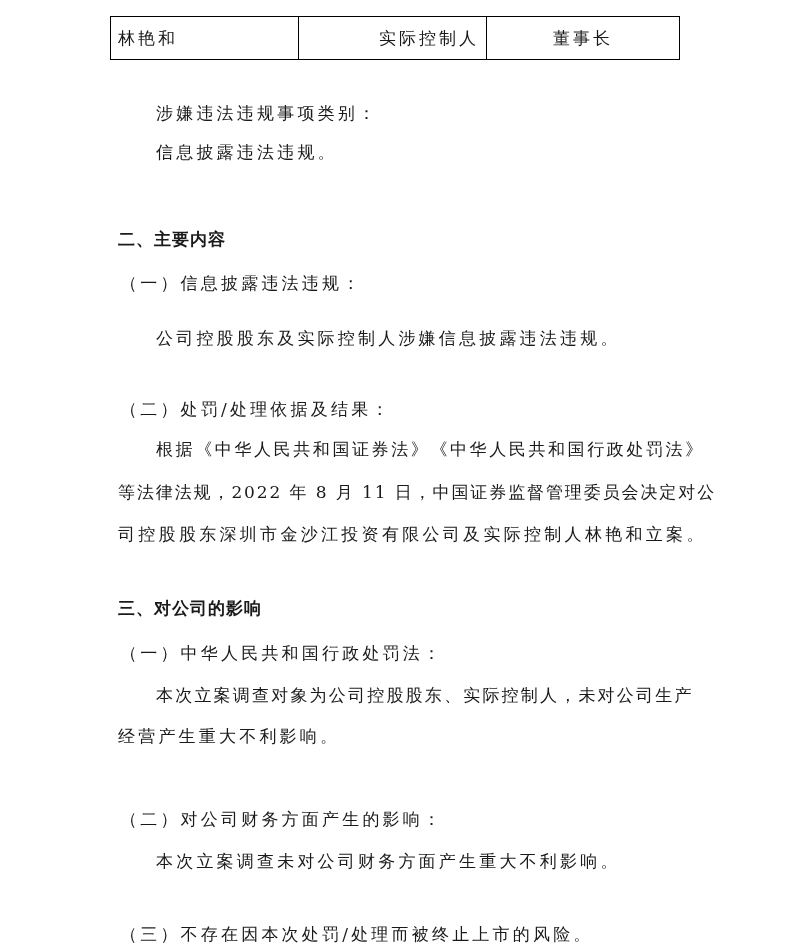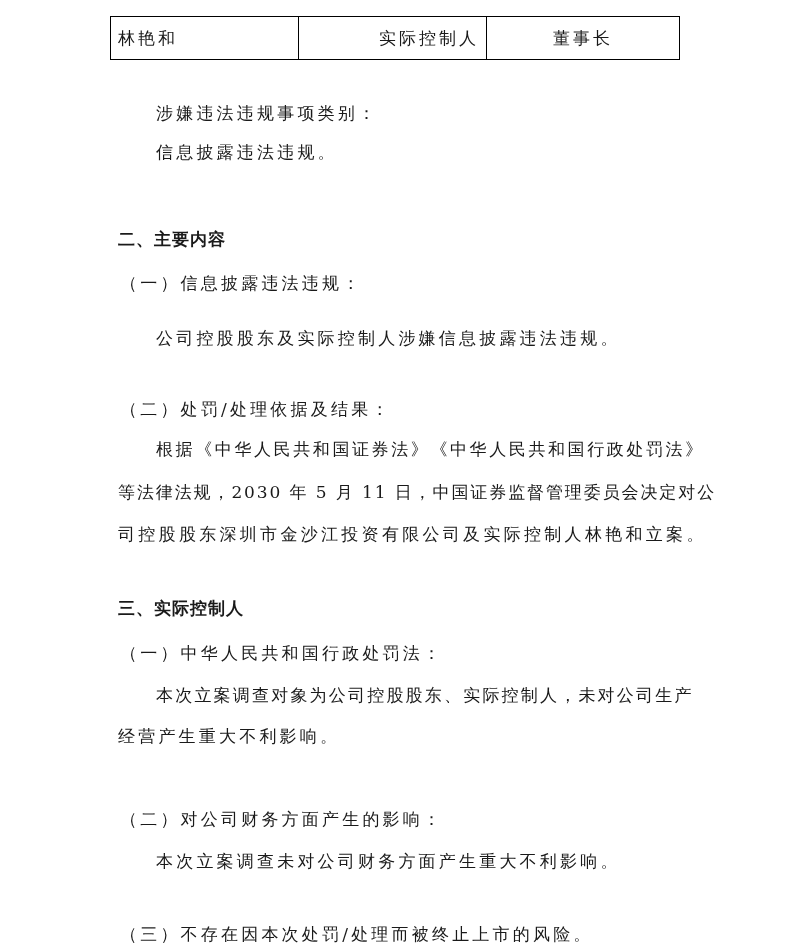--- a/index.html
+++ b/index.html
@@ -37,24 +37,24 @@
 
 <div class="abs" style="left:156px; top:103px;">涉嫌违法违规事项类别：</div>
 <div class="abs" style="left:156px; top:144px;font-family:Liberation Mono, monospace;">信息披露违法违规。</div>
 
 <div class="abs bold" style="left:118px; top:229px;">二、主要内容</div>
 <div class="abs" style="left:120px; top:273px;">（一）信息披露违法违规：</div>
 <div class="abs" style="left:156px; top:316px;margin-top:12px;">公司控股股东及实际控制人涉嫌信息披露违法违规。</div>
 
 <div class="abs" style="left:120px; top:399px;">（二）处罚/处理依据及结果：</div>
 <div class="abs" style="left:156px; top:439px; letter-spacing:2.6px;">根据《中华人民共和国证券法》《中华人民共和国行政处罚法》</div>
-<div class="abs" style="left:118px; top:482px; letter-spacing:1.9px;">等法律法规，2030 年 5 月 11 日，中国证券监督管理委员会决定对公</div>
+<div class="abs" style="left:118px; top:482px; letter-spacing:1.9px;">等法律法规，2022 年 8 月 11 日，中国证券监督管理委员会决定对公</div>
 <div class="abs" style="left:118px; top:524px; letter-spacing:3.3px;">司控股股东深圳市金沙江投资有限公司及实际控制人林艳和立案。</div>
 
-<div class="abs bold" style="left:118px; top:598px;">三、实际控制人</div>
+<div class="abs bold" style="left:118px; top:598px;">三、对公司的影响</div>
 <div class="abs" style="left:120px; top:643px;">（一）中华人民共和国行政处罚法：</div>
 <div class="abs" style="left:156px; top:685px; letter-spacing:2.2px;">本次立案调查对象为公司控股股东、实际控制人，未对公司生产</div>
 <div class="abs" style="left:118px; top:726px;">经营产生重大不利影响。</div>
 
 <div class="abs" style="left:120px; top:809px;">（二）对公司财务方面产生的影响：</div>
 <div class="abs" style="left:156px; top:851px;">本次立案调查未对公司财务方面产生重大不利影响。</div>
 
 <div class="abs" style="left:120px; top:924px;">（三）不存在因本次处罚/处理而被终止上市的风险。</div>
 
 </body></html>

